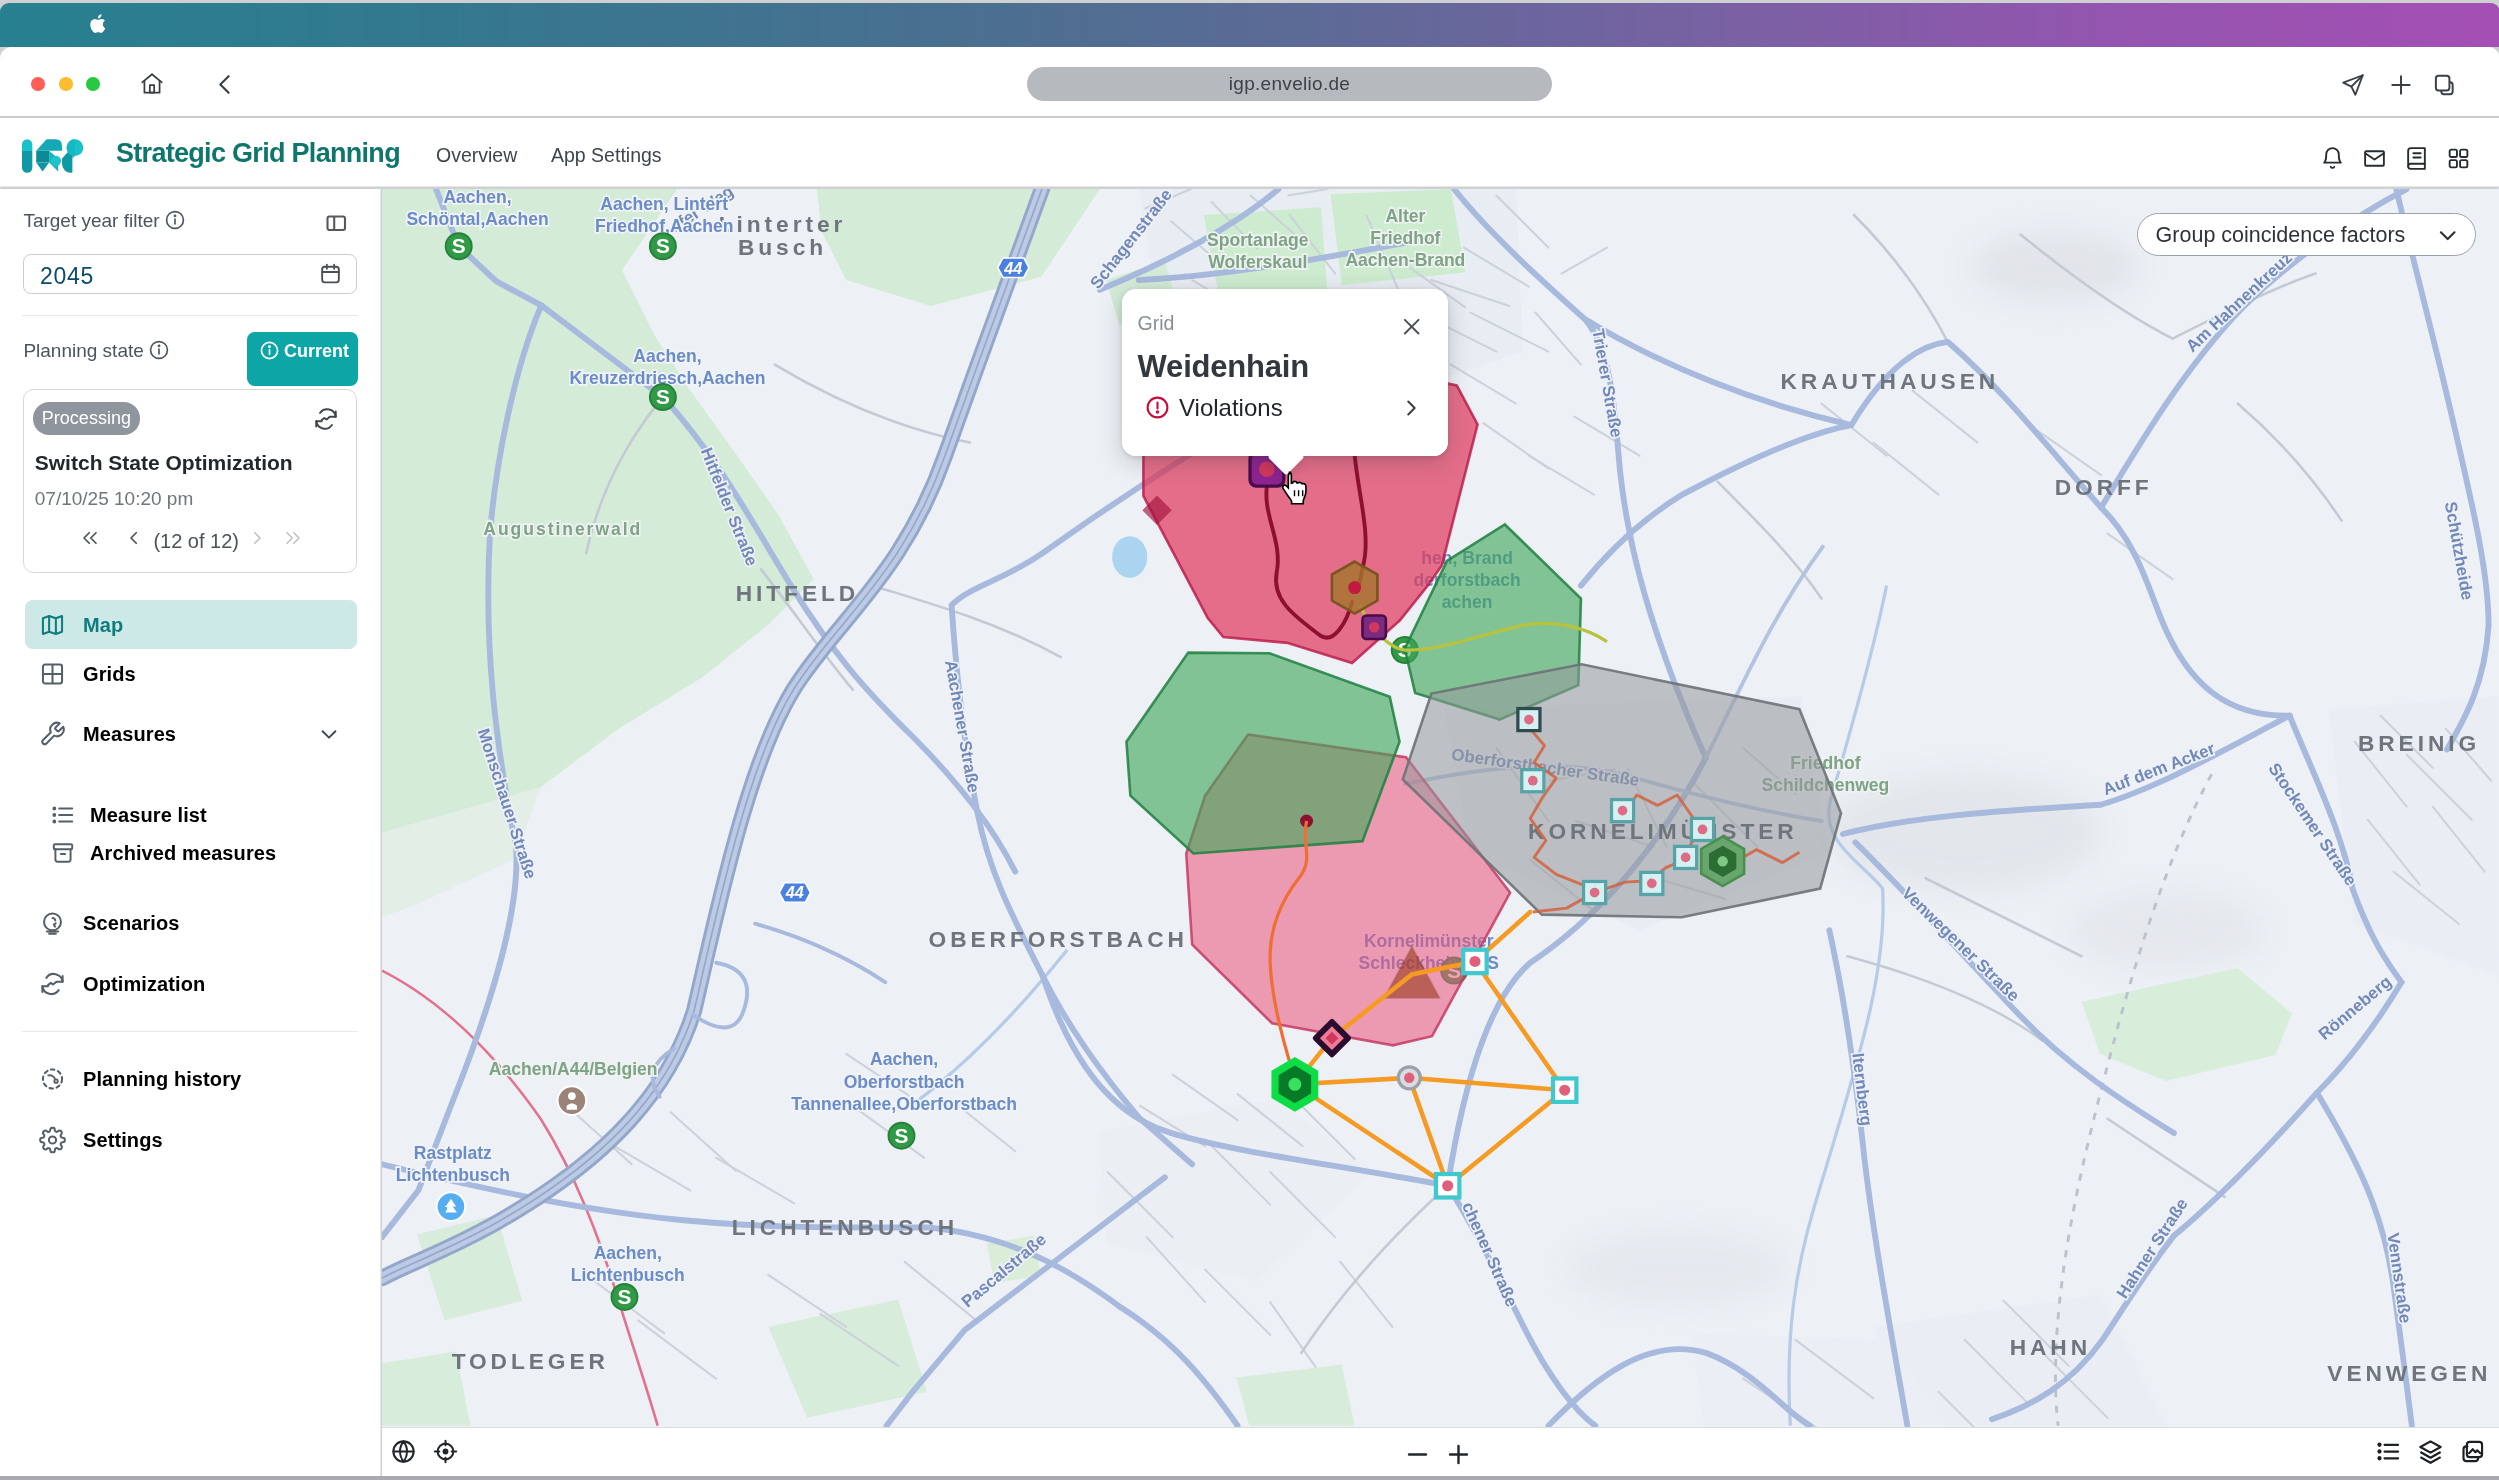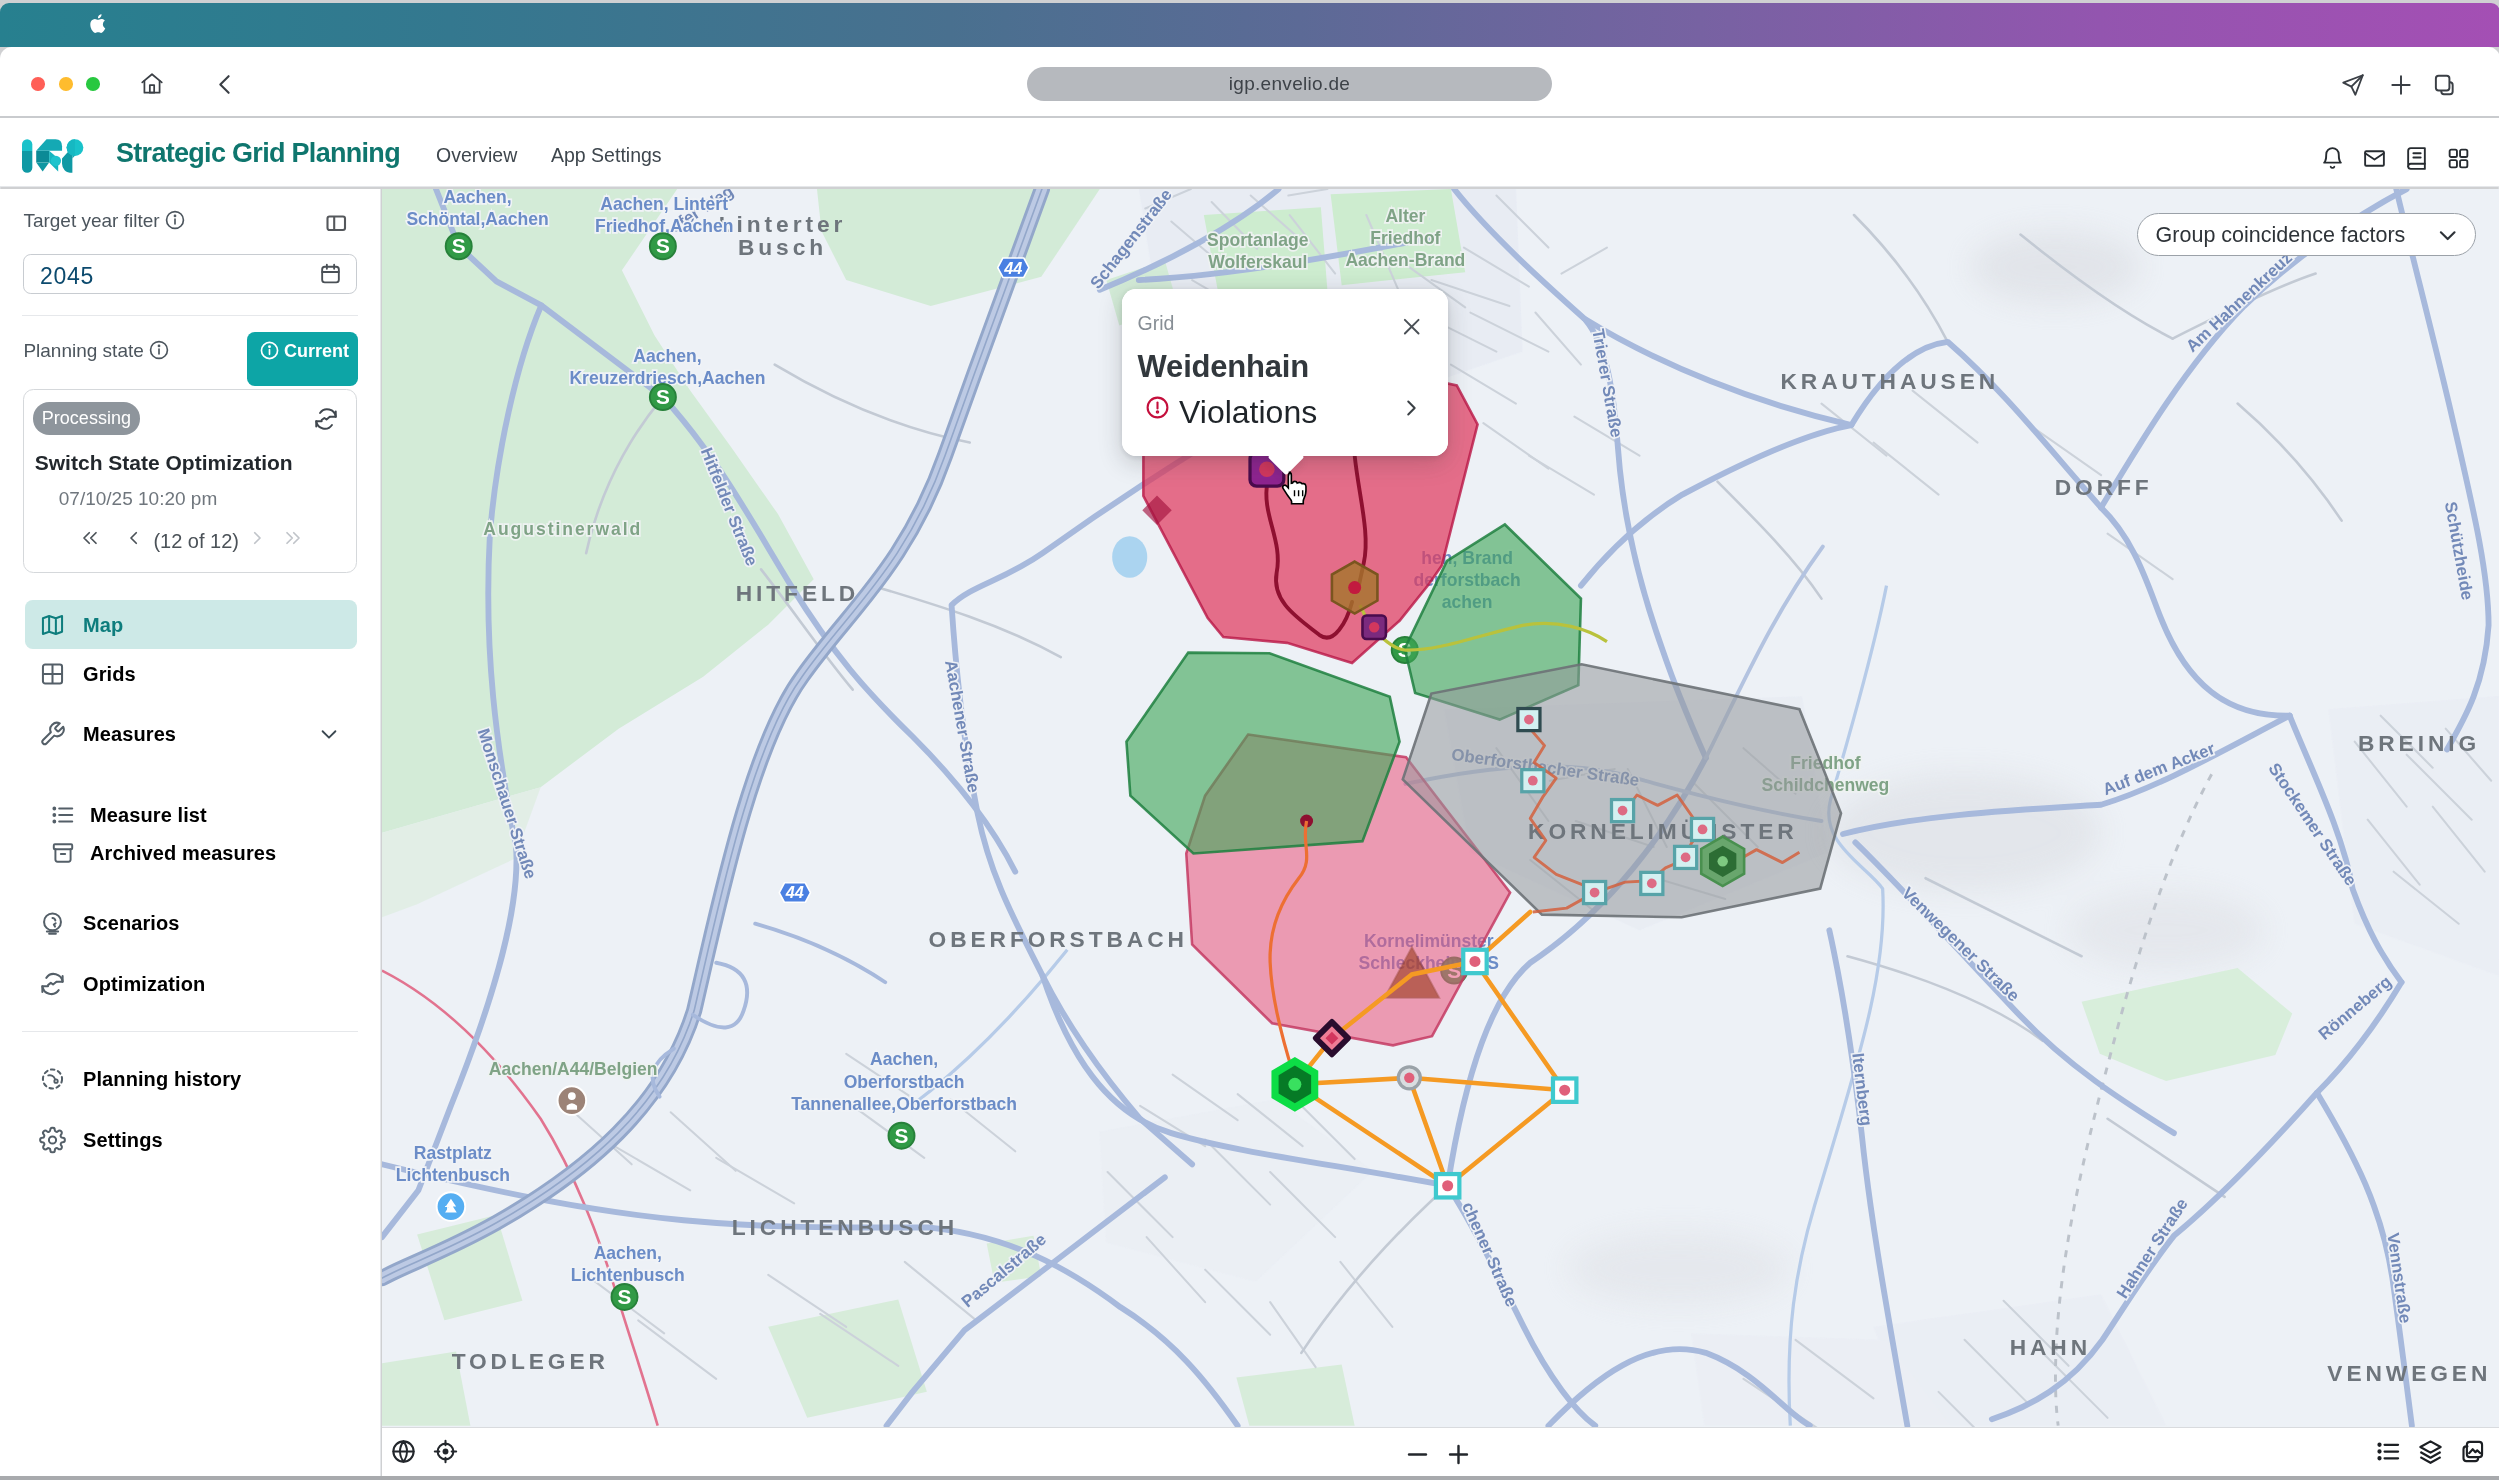--- a/index.html
+++ b/index.html
@@ -31,42 +31,42 @@
   .sdlabel { font-size:19.5px; color:#4c555d; }
   #yearinput { left:23px; top:254px; width:334px; height:40px; border:1.3px solid #c8ccd1; border-radius:7.8px; background:#fff; }
   #yearinput span { position:absolute; left:16px; top:7.8px; font-size:23px; color:#0c4a6e; letter-spacing:0.7px; }
   .sep { height:1.3px; background:#e6e8eb; }
   #currentbtn { left:247px; top:332px; width:111px; height:54px; background:#0da5a6; border-radius:7.8px; color:#fff; }
   #currentbtn span { position:absolute; left:37px; top:8.5px; font-size:18px; font-weight:700; }
   #statecard { left:23.4px; top:389px; width:334px; height:184px; border:1.3px solid #d5d8db; border-radius:10.4px; background:#fff; }
   #procpill { left:8.5px; top:12.4px; width:107px; height:33px; background:#8e959c; border-radius:16.3px;
      color:#fff; font-size:18px; font-weight:500; text-align:center; line-height:32px; }
   #cardtitle { left:10.4px; top:61px; font-size:21px; font-weight:700; color:#23282d; }
-  #carddate { left:10.4px; top:98px; font-size:19px; color:#6f767d;margin-left:24px; }
+  #carddate { left:10.4px; top:98px; font-size:19px; color:#6f767d; }
   .menuitem { left:25px; width:332px; height:49px; border-radius:7.8px; }
   .menuitem .mtext { position:absolute; left:58px; top:50%; transform:translateY(-50%); font-size:20px; font-weight:700; color:#000000; letter-spacing:0.1px;}
   .menuitem .micon { position:absolute; left:13.7px; top:50%; transform:translateY(-50%); color:#545f68; }
   .menuitem.active { background:#cde9e7; }
   .menuitem.active .mtext, .menuitem.active .micon { color:#0e7d7d; }
   .menuitem.sub .micon { left:25px; }
   .menuitem.sub .mtext { left:65px; font-weight:700; }
 
   
   #map { left:382px; top:189px; width:2117px; height:1238px; background:#edf1f6; overflow:hidden; }
   #bottombar { left:382px; top:1427px; width:2117px; height:49px; background:#fff; border-top:1.3px solid #d9dbde; }
   #winbottom { left:0; top:1476px; width:2500px; height:3.9px; background:#a8aaad; }
 
   
   #popup { left:1122px; top:289px; width:326px; height:167px; background:#fff; border-radius:14.3px;
      box-shadow:0 6.5px 23.4px rgba(40,44,50,.22), 0 1.3px 5.2px rgba(40,44,50,.12); }
   #popup .ptr { position:absolute; left:151px; top:155px; width:26px; height:26px; background:#fff; transform:rotate(45deg); border-radius:2.6px;
      box-shadow:3.9px 3.9px 7.8px rgba(40,44,50,.10); }
   #grid-lbl { position:absolute; left:15.6px; top:23.4px; font-size:19.5px; color:#878e95; }
   #popup h3 { position:absolute; left:15.6px; top:60px; font-size:31px; font-weight:700; color:#32383d; letter-spacing:-0.2px;}
-  #viol { position:absolute; left:57px; top:105px; font-size:32px; color:#1f2429; }
+  #viol { position:absolute; left:57px; top:105px; font-size:24px; color:#1f2429; }
 
   
   #gcf { left:2137px; top:213px; width:339px; height:43px; background:#fff; border:1.3px solid #9ba1a8; border-radius:21.5px; }
   #gcf span { position:absolute; left:17.6px; top:9px; font-size:21.5px; color:#2e3338; }
 </style>
 </head>
 <body>
 <div class="abs" id="menubar"></div>
 <div class="abs" id="applelogo">
     <svg viewBox="0 0 24 24" width="25" height="25" fill="#fff">

